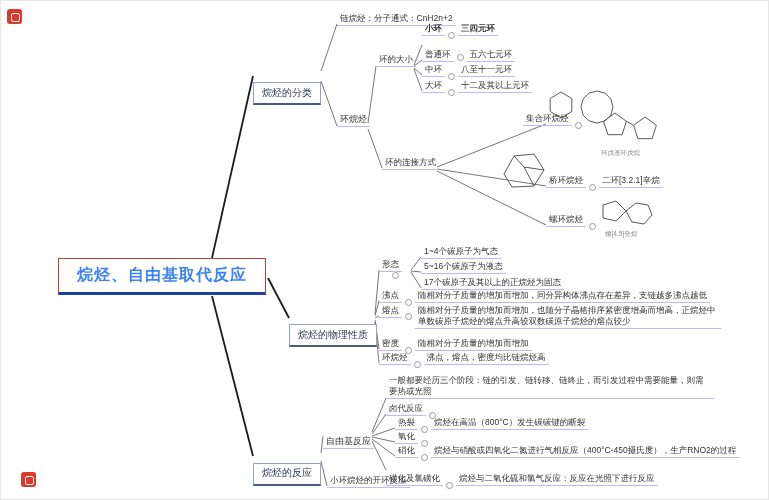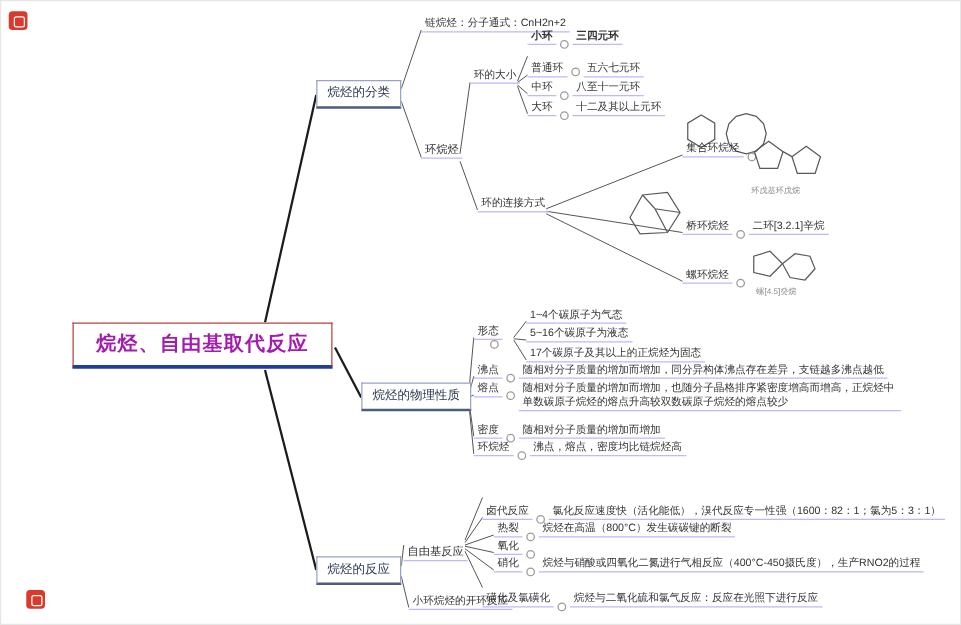--- a/index.html
+++ b/index.html
@@ -7,23 +7,23 @@
        font-family:"Liberation Sans","DejaVu Sans",sans-serif;color:#333;}
   .canvas{position:absolute;inset:0;border:1px solid #e6e6e6;background:#fff;}
   svg.wires{position:absolute;left:0;top:0;pointer-events:none;}
   .node{position:absolute;white-space:nowrap;font-size:8.5px;line-height:11px;}
   .u{display:inline-block;border-bottom:1px solid #c4b5fd;padding:0 3px 1px 3px;}
   .row{position:absolute;display:flex;align-items:flex-end;white-space:nowrap;font-size:8.5px;line-height:11px;}
   .dot{width:5px;height:5px;border:1px solid #9a9a9a;border-radius:50%;background:#fff;
        flex:none;margin:0 3px -3px 3px;}
   .wrap{white-space:normal;line-height:11px;}
   .boxnode{position:absolute;background:#fff;border:1px solid #96a3c2;border-bottom:2px solid #4d5b80;
-           padding:4px 8px;font-size:10px;line-height:12px;color:#2e3a52;}
+           padding:4px 8px;font-size:10px;line-height:12px;color:#2e3a52;margin-top:18px;}
   .central{position:absolute;background:#fff;border:1.5px solid #b5443c;border-bottom:3px solid #1f3f9e;
-           padding:6px 18px;font-size:16px;font-weight:bold;color:#a21caf;letter-spacing:1px;}
+           padding:6px 18px;font-size:16px;font-weight:bold;color:#3b82f6;letter-spacing:1px;}
   .wm{position:absolute;width:15px;height:15px;border-radius:3px;background:#d93a2b;}
   .wm::after{content:"";position:absolute;left:4px;top:4px;width:7px;height:7px;border:1.2px solid #fff;border-radius:2px;}
   .chem{position:absolute;}
   .chem polygon,.chem path,.chem line{fill:none;stroke:#5a5a5a;stroke-width:1;}
   .caption{position:absolute;font-size:6.5px;color:#8a8a8a;white-space:nowrap;line-height:8px;}
 </style>
 </head>
 <body>
 
 <div class="canvas">
@@ -107,21 +107,21 @@
 
   <svg class="chem" style="left:544px;top:80px;" width="74" height="48">
     <polygon points="16,11 26.8,17.5 26.8,30.5 16,37 5.2,30.5 5.2,17.5"></polygon>
     <polygon points="68,26 65.9,34 60,39.9 52,42 44,39.9 38.1,34 36,26 38.1,18 44,12.1 52,10 60,12.1 65.9,18"></polygon>
   </svg>
 
   <div class="node" style="left:381px;top:156px;">
     <span class="u">环的连接方式</span>
   </div>
 
-  <div class="row" style="left:545px;top:112px;">
+  <div class="row" style="left:522px;top:112px;">
     <span class="u">集合环烷烃</span>
     <span class="dot"></span>
   </div>
   <svg class="chem" style="left:598px;top:102px;" width="66" height="46">
     <polygon points="16,10 27.4,18.3 23.1,31.7 8.9,31.7 4.6,18.3"></polygon>
     <polygon points="46,14 57.4,22.3 53.1,35.7 38.9,35.7 34.6,22.3"></polygon>
     <line x1="27.4" y1="18.3" x2="34.6" y2="22.3"></line>
   </svg>
   <div class="caption" style="left:600px;top:148px;">环戊基环戊烷</div>
 
@@ -178,31 +178,31 @@
     <span class="dot"></span>
     <span class="u">随相对分子质量的增加而增加</span>
   </div>
 
   <div class="row" style="left:378px;top:351px;">
     <span class="u">环烷烃</span>
     <span class="dot"></span>
     <span class="u">沸点，熔点，密度均比链烷烃高</span>
   </div>
 
-  <div class="boxnode" style="left:252px;top:444px;">烷烃的反应</div>
+  <div class="boxnode" style="left:252px;top:444px;font-family:Liberation Mono, monospace;">烷烃的反应</div>
 
   <div class="node" style="left:322px;top:424px;font-size:9px;margin-top:11px;">
     <span class="u">自由基反应</span>
   </div>
 
+  <div class="node wrap u" style="left:385px;top:374px;max-width:322px;white-space:normal;display:block;">一般都要经历三个阶段：链的引发、链转移、链终止，而引发过程中需要能量，则需要热或光照</div>
 
   <div class="row" style="left:385px;top:402px;">
     <span class="u">卤代反应</span>
     <span class="dot"></span>
-    <span class="u">氯化反应速度快（活化能低），溴代反应专一性强（1600：82：1；氯为5：3：1）</span>
   </div>
   <div class="row" style="left:394px;top:416px;">
     <span class="u">热裂</span>
     <span class="dot"></span>
     <span class="u">烷烃在高温（800°C）发生碳碳键的断裂</span>
   </div>
   <div class="row" style="left:394px;top:430px;">
     <span class="u">氧化</span>
     <span class="dot"></span>
   </div>

